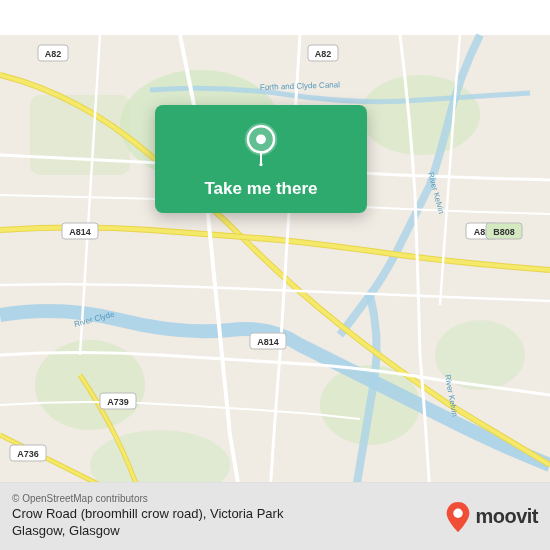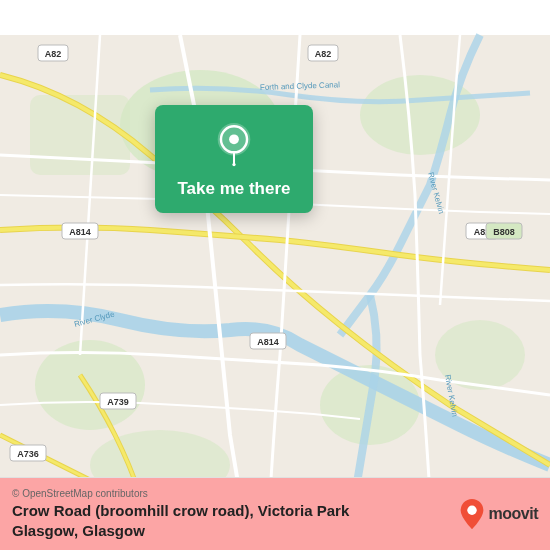--- a/index.html
+++ b/index.html
@@ -24,21 +24,21 @@
       top: 0; left: 0;
       width: 100%;
       height: 100%;
     }
 
     
     #take-me-card {
       position: absolute;
       top: 105px;
       left: 155px;
-      width: 158px;
+      width: 212px;
       background: #2eaa6e;
       border-radius: 8px;
       display: flex;
       flex-direction: column;
       align-items: center;
       padding: 18px 20px 14px 20px;
       box-shadow: 0 4px 16px rgba(0,0,0,0.25);
       cursor: pointer;
       z-index: 10;
     }
@@ -55,36 +55,36 @@
       font-weight: 600;
       white-space: nowrap;
     }
 
     
     #bottom-bar {
       position: absolute;
       bottom: 0;
       left: 0;
       width: 100%;
-      background: #fca5a5;
+      background: #e5e5e5;
       padding: 10px 12px 10px 12px;
       display: flex;
       align-items: center;
       justify-content: space-between;
       border-top: 1px solid #e0e0e0;
       z-index: 20;
     }
 
     #location-info {
       flex: 1;
     }
 
     #location-name {
-      font-size: 15px;
-      font-weight: 700;
+      font-size: 13px;
+      font-weight: 400;
       color: #222;
       line-height: 1.3;
     }
 
     #osm-credit {
       font-size: 10px;
       color: #666;
       margin-bottom: 2px;
     }
 
@@ -95,21 +95,21 @@
       flex-shrink: 0;
       margin-left: 10px;
     }
 
     #moovit-pin {
       width: 28px;
       height: 34px;
     }
 
     #moovit-text {
-      font-size: 16px;
+      font-size: 20px;
       font-weight: 700;
       color: #333;
       letter-spacing: -0.5px;
     }
   </style>
 </head>
 <body>
 
 <div id="map-container">
 

